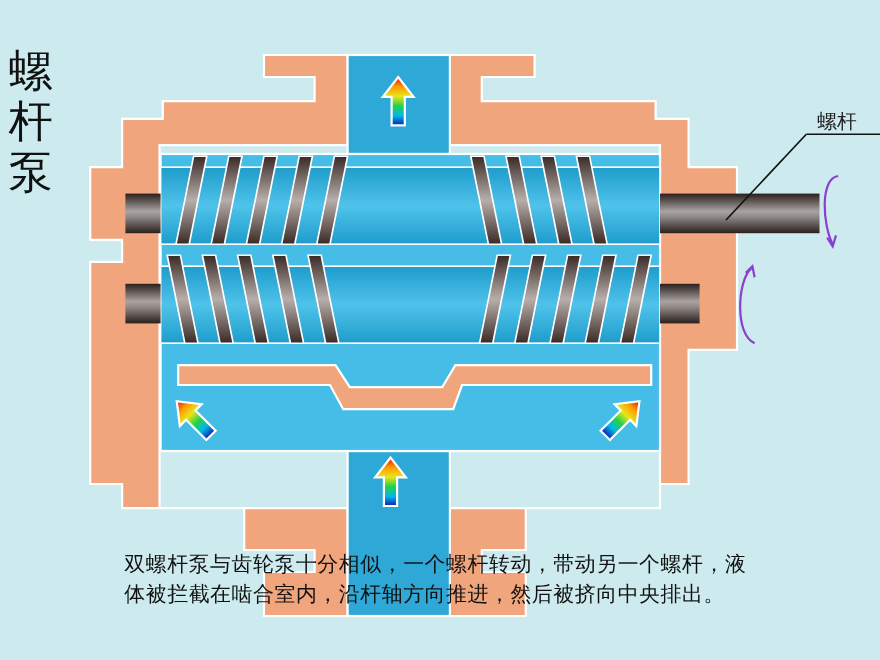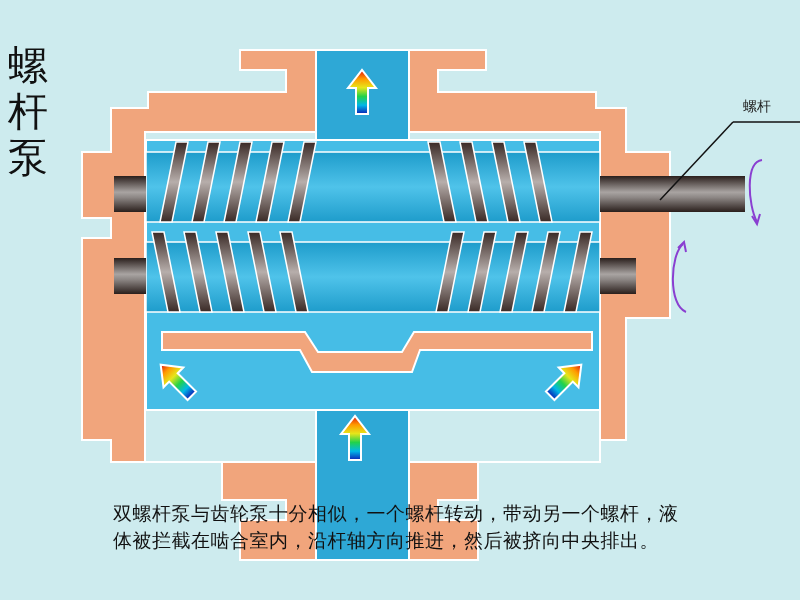--- a/index.html
+++ b/index.html
@@ -1,20 +1,20 @@
 <!DOCTYPE html>
 <html><head>
 <meta charset="utf-8">
 <style>
   html, body { margin:0; padding:0; }
   body { width:800px; height:600px; background:#cdebee; position:relative; overflow:hidden; font-family:"DejaVu Serif", serif; }
   .title { position:absolute; left:8px; top:42px; width:44px; font-size:40px; line-height:46px; color:#111; font-family:"DejaVu Serif", serif; }
   .title span { display:block; }
   .diagram { position:absolute; left:0; top:0; width:800px; height:600px; }
-  .label-screw { position:absolute; left:743px; top:98px; font-size:14px; color:#222; }
+  .label-screw { position:absolute; left:743px; top:98px; font-size:18px; color:#222; }
   .caption { position:absolute; left:113px; top:500px; width:690px; font-size:19px; line-height:27px; color:#111; letter-spacing:0.5px; font-family:"DejaVu Sans", sans-serif; }
   .caption span { display:block; white-space:nowrap; }
 </style>
 </head>
 <body>
 
 <div class="title">
   <span>螺</span>
   <span>杆</span>
   <span>泵</span>

